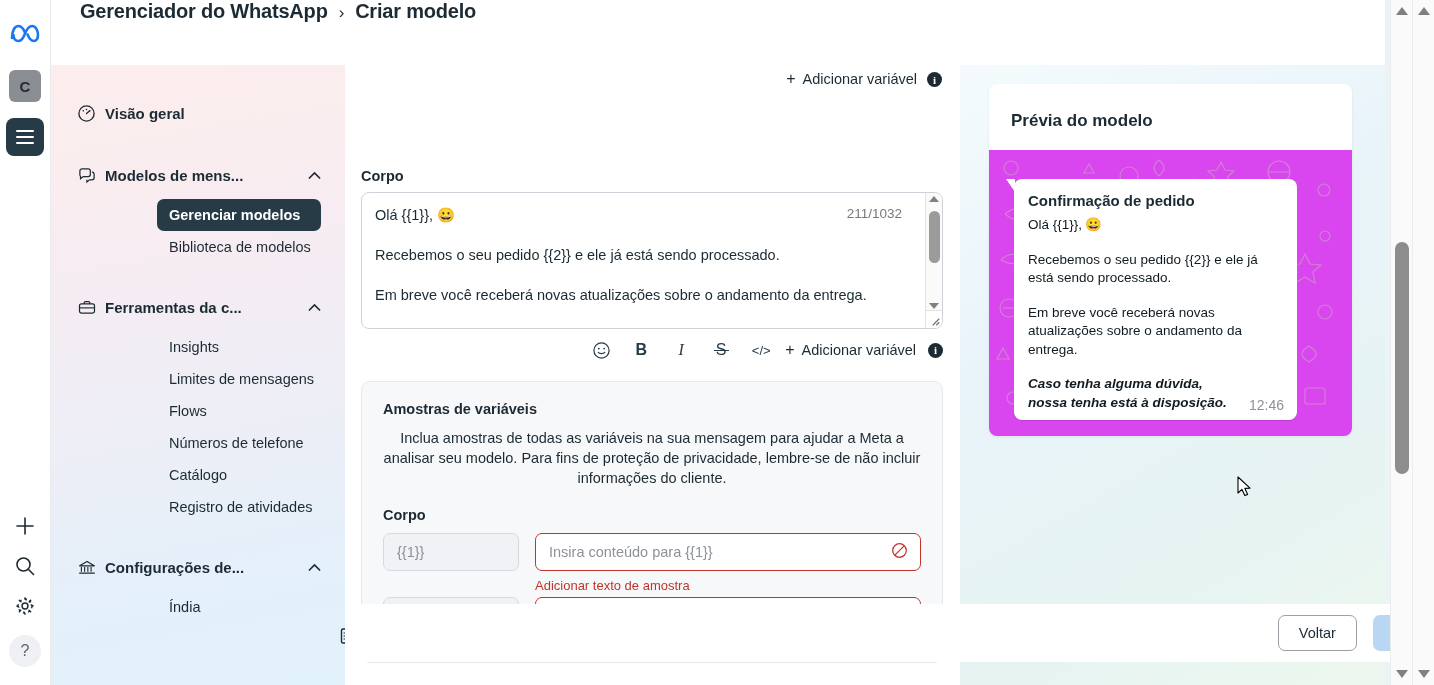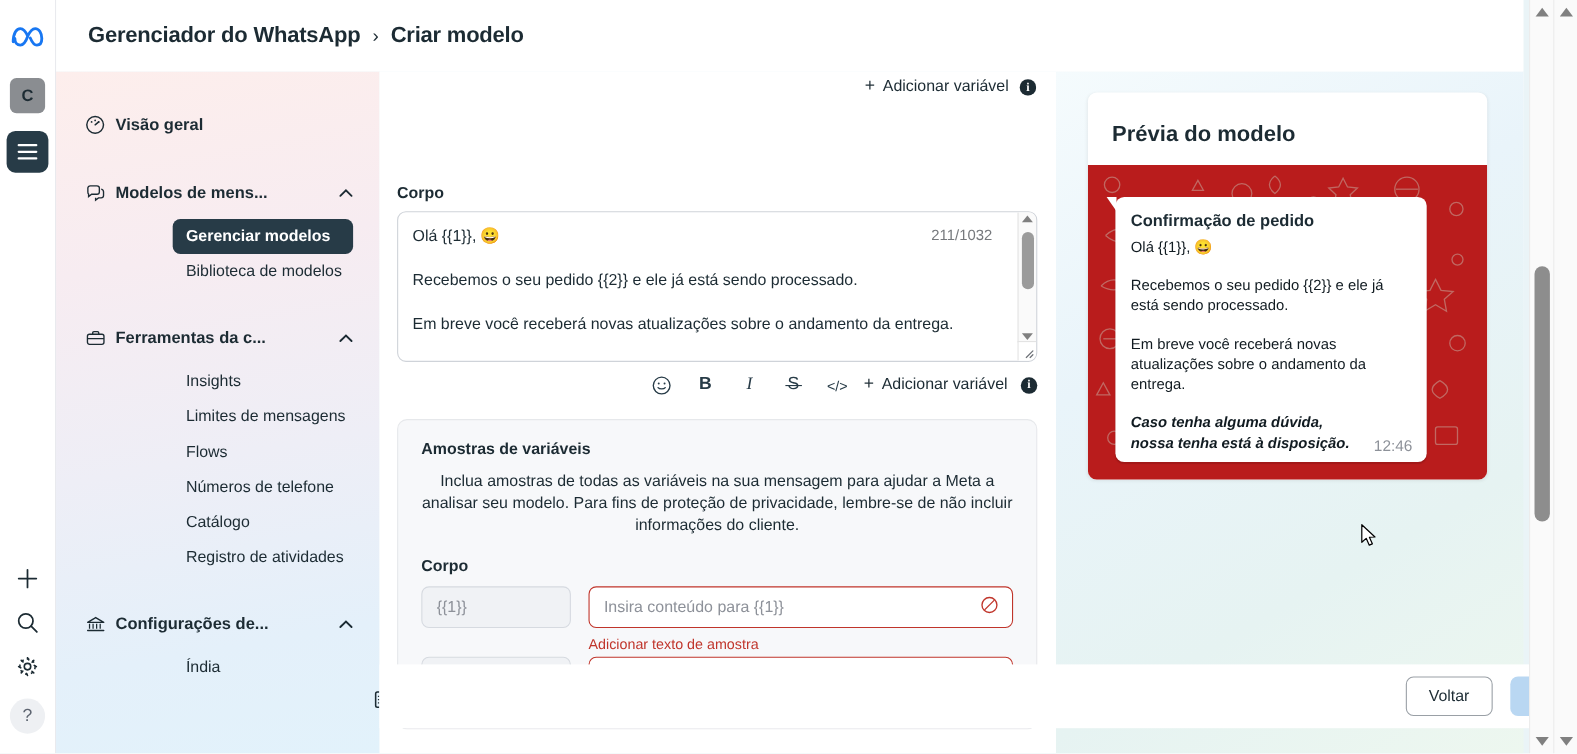--- a/index.html
+++ b/index.html
@@ -33,21 +33,21 @@
   .rail-btm { display: flex; flex-direction: column; align-items: center; gap: 18px; padding-bottom: 18px; }
   .rail-help {
     width: 32px; height: 32px; border-radius: 50%; background: #eef0f3;
     display: flex; align-items: center; justify-content: center;
     color: #5d6470; font-size: 16px;
   }
 
   
   .header {
     position: absolute; left: 51px; top: 0; width: 1334px; height: 65px;
-    background: #ffffff; display: flex; align-items: center; padding-left: 29px;
+    background: #ffffff; display: flex; align-items: flex-start; padding-left: 29px;
     z-index: 6;
   }
   .crumb {
     font-size: 20px; font-weight: 700; color: #1c2b33; letter-spacing: -0.2px;
   }
   .crumb-sep { margin: 0 11px; font-size: 17px; color: #1c2b33; font-weight: 400; }
 
   
   .sidebar {
     position: absolute; left: 51px; top: 65px; width: 294px; height: 620px;
@@ -174,24 +174,24 @@
   }
   .var-err-icon { position: absolute; right: 12px; top: 50%; transform: translateY(-50%); }
   .var-err { color: #c0352b; font-size: 13px; margin-top: 7px; margin-bottom: 4px; }
 
   
   .prev-card {
     position: absolute; left: 29px; top: 19px; width: 363px; height: 352px;
     background: #ffffff; border-radius: 8px; overflow: hidden;
     box-shadow: 0 1px 3px rgba(0,0,0,0.07);
   }
-  .prev-title { font-size: 20px; font-weight: 700; color: #1c2b33; padding: 27px 0 0 22px; }
+  .prev-title { font-size: 17px; font-weight: 700; color: #1c2b33; padding: 27px 0 0 22px; }
   .prev-canvas {
     position: absolute; left: 0; top: 66px; width: 363px; height: 308px;
-    background-color: #b91c1c;
+    background-color: #d946ef;
   }
   .doodle { position: absolute; inset: 0; opacity: 0.55; }
   .bubble {
     position: absolute; left: 25px; top: 29px; width: 283px;
     background: #ffffff; border-radius: 8px 8px 8px 8px;
     padding: 13px 14px 8px 14px;
     box-shadow: 0 1px 1px rgba(0,0,0,0.13);
   }
   .bubble::before {
     content: ""; position: absolute; left: -8px; top: 0;

